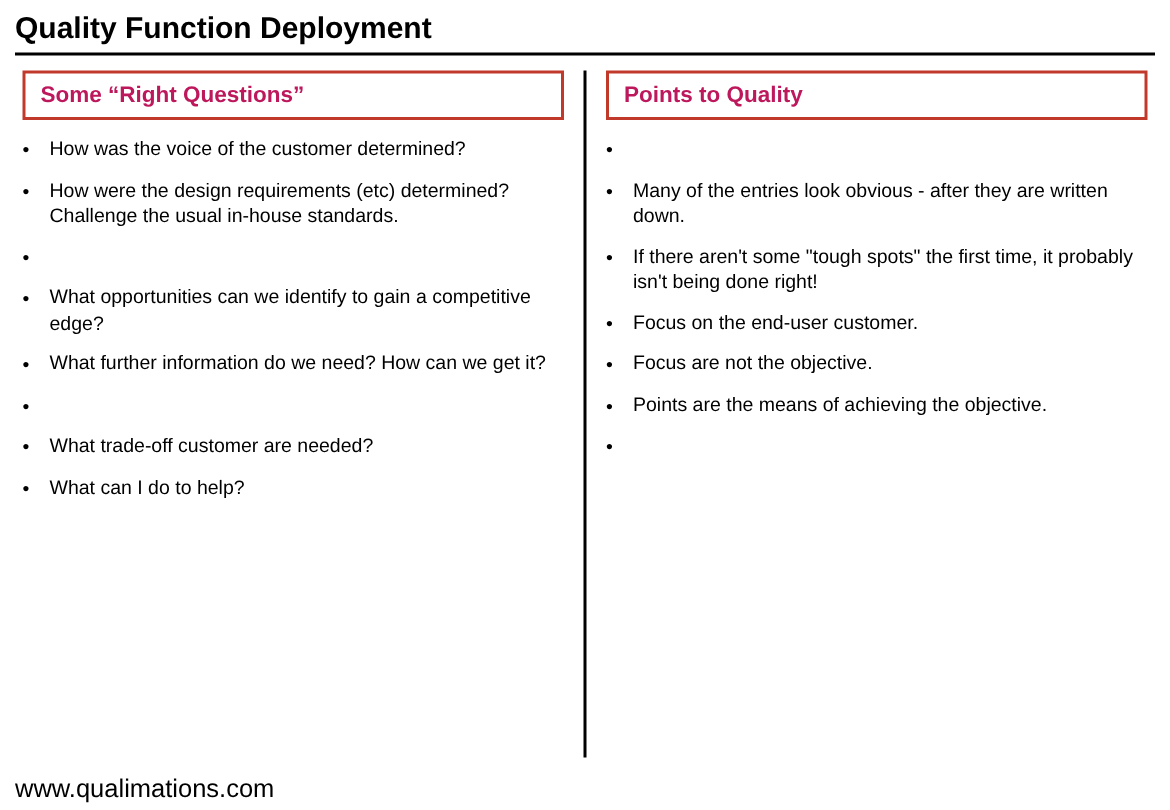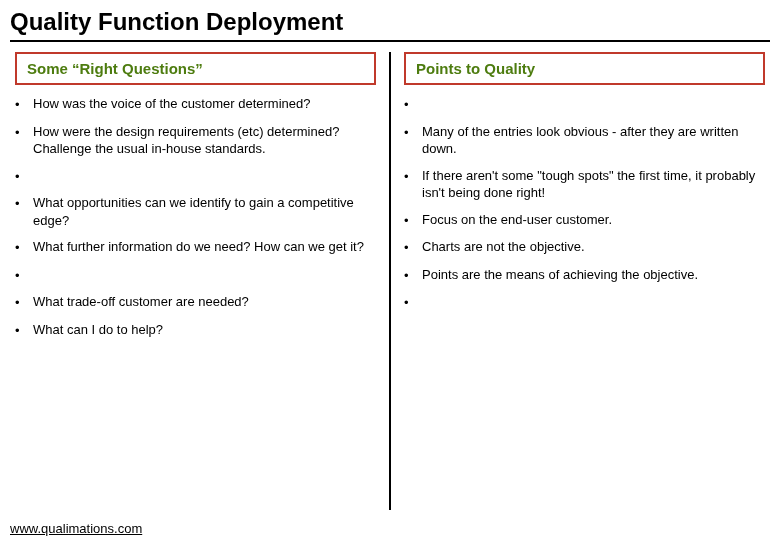--- a/index.html
+++ b/index.html
@@ -7,21 +7,21 @@
       width: 780px;
       height: 540px;
       background: #ffffff;
       font-family: Arial, sans-serif;
       font-size: 13px;
       color: #000;
       overflow: hidden;
     }
 
     .page-title {
-      font-size: 24px;
+      font-size: 20px;
       font-weight: bold;
       padding: 8px 10px 4px 10px;
       color: #000;
     }
 
     .divider-top {
       border: none;
       border-top: 2px solid #000;
       margin: 0 10px;
     }
@@ -44,21 +44,21 @@
       margin: 0 8px;
     }
 
     .section-header {
       border: 2px solid #c0392b;
       background: #fff;
       font-weight: bold;
       font-size: 15px;
       padding: 6px 10px;
       margin-bottom: 10px;
-      color: #4d7c0f;
+      color: #be185d;
     }
 
     .bullet-list {
       list-style: none;
       padding: 0;
     }
 
     .bullet-list li {
       display: flex;
       align-items: flex-start;
@@ -70,23 +70,22 @@
       min-width: 14px;
       font-size: 13px;
       margin-right: 4px;
       margin-top: 1px;
     }
 
     .footer {
       position: absolute;
       bottom: 4px;
       left: 10px;
-      font-size: 13px;
+      font-size: 17px;
       color: #000;
-      text-decoration: underline;
     }
   </style>
 </head>
 <body>
 
 <div class="page-title">Quality Function Deployment</div>
 <hr class="divider-top">
 
 <div class="content-area">
 
@@ -141,21 +140,21 @@
       <li>
         <span class="bullet">•</span>
         <span>If there aren't some "tough spots" the first time, it probably isn't being done right!</span>
       </li>
       <li>
         <span class="bullet">•</span>
         <span>Focus on the end-user customer.</span>
       </li>
       <li>
         <span class="bullet">•</span>
-        <span>Charts are not the objective.</span>
+        <span>Focus are not the objective.</span>
       </li>
       <li>
         <span class="bullet">•</span>
         <span>Points are the means of achieving the objective.</span>
       </li>
       <li>
         <span class="bullet">•</span>
       </li>
     </ul>
   </div>

